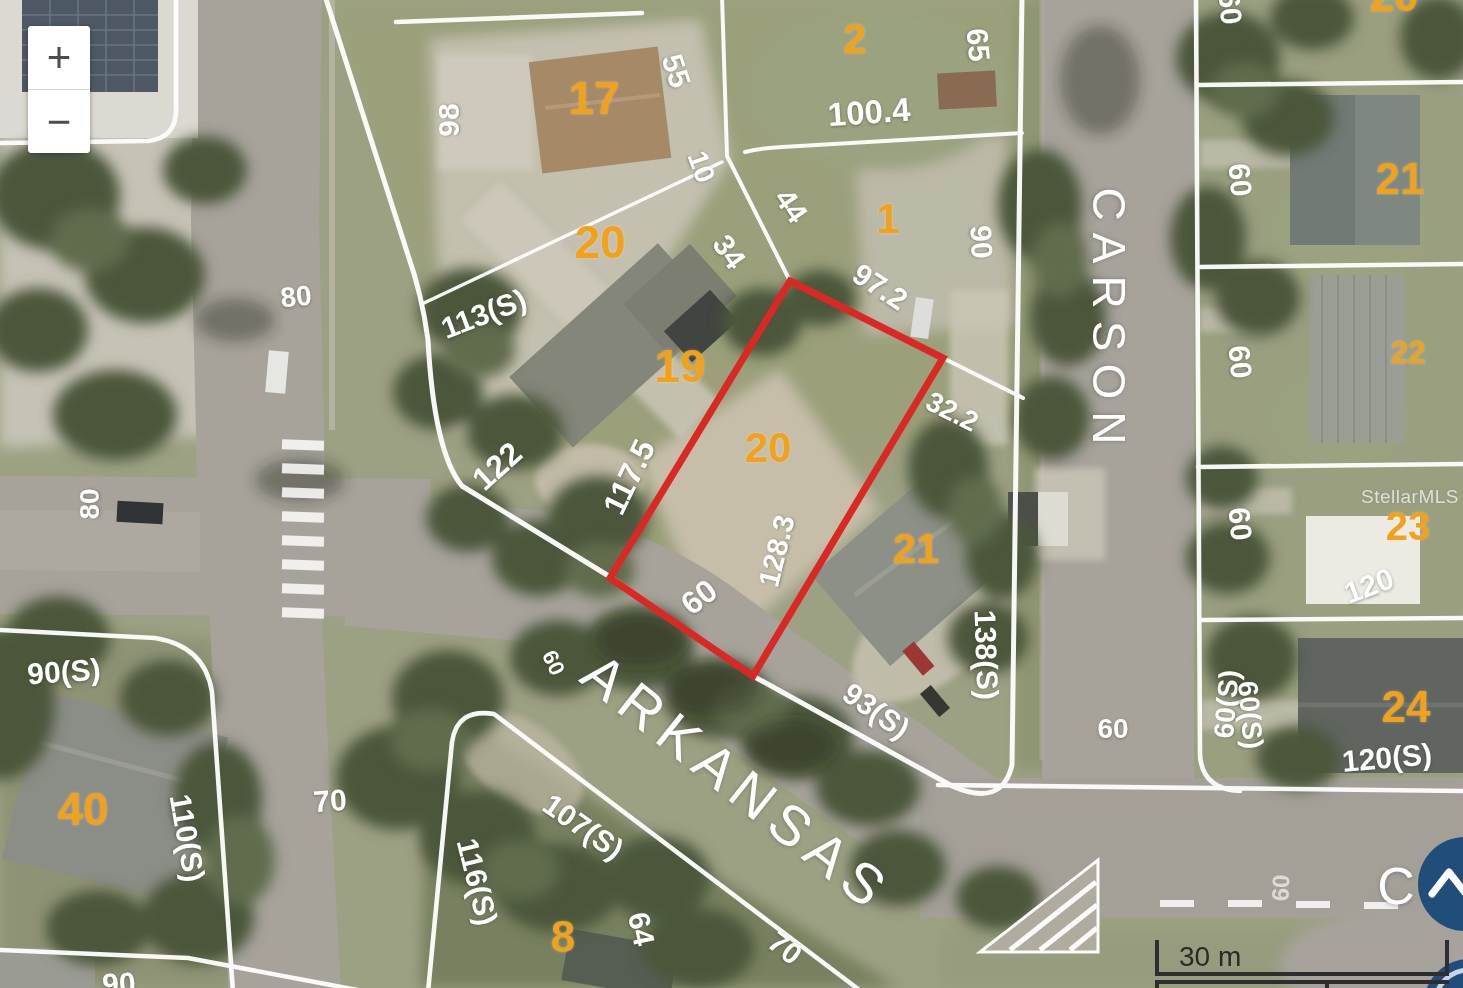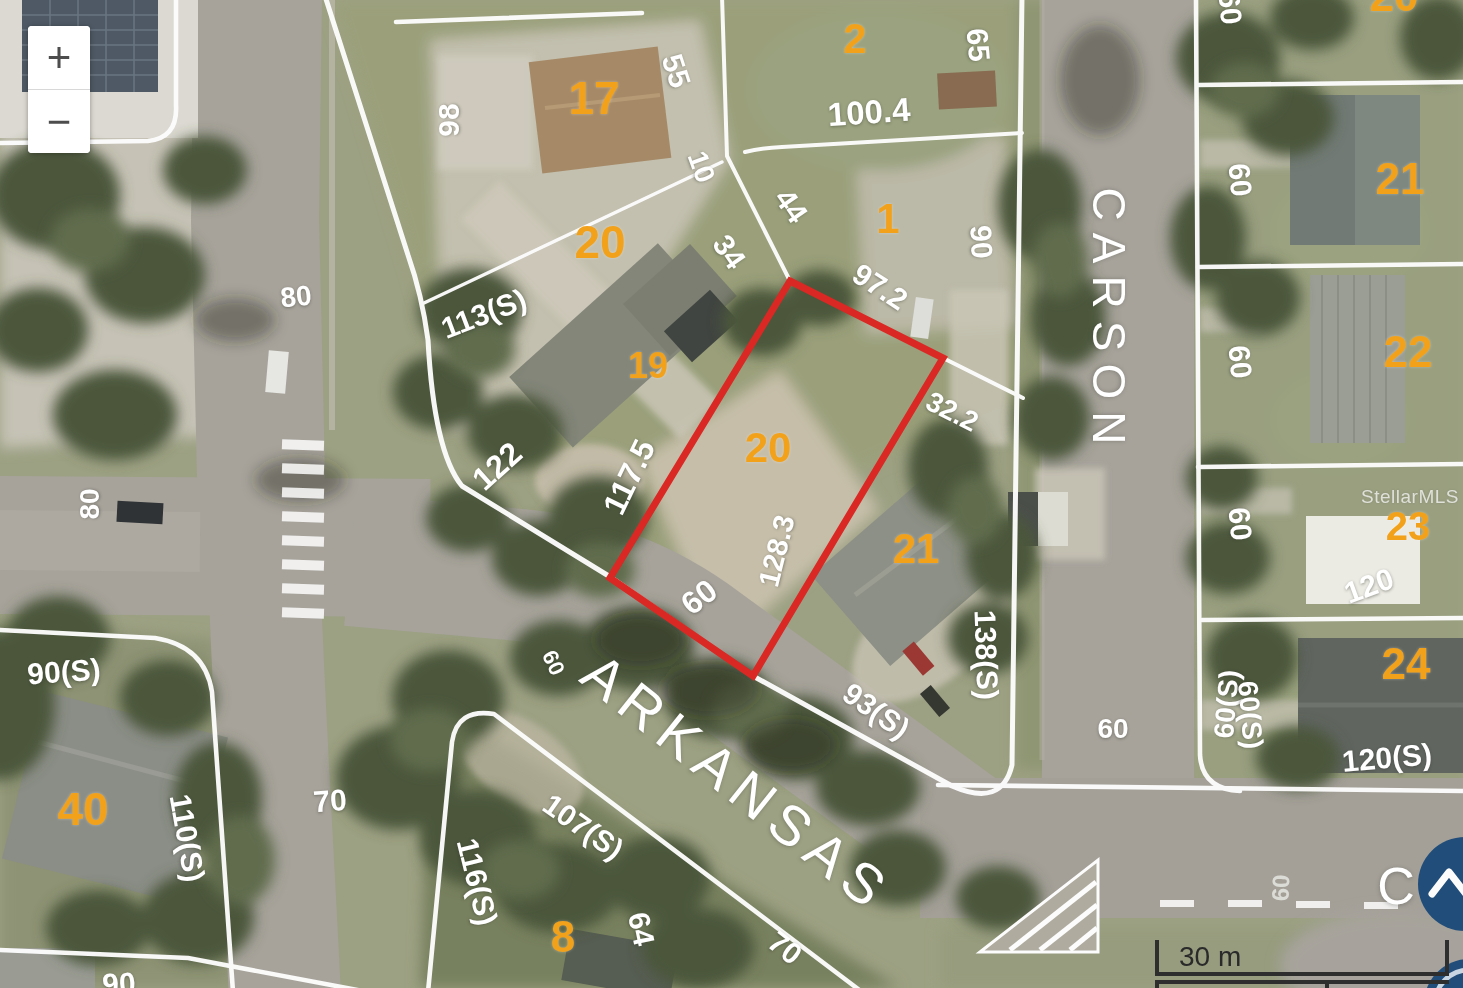--- a/index.html
+++ b/index.html
@@ -269,30 +269,30 @@
   </g>
   <g style="cursor:pointer">
     <circle cx="1469" cy="1004" r="45" fill="#1c4d7e"></circle>
     <circle cx="1469" cy="1004" r="34" fill="none" stroke="#e8f0f8" stroke-width="5" opacity=".85"></circle>
   </g>
 </svg>
 
 <div id="labels">
     <div class="lbl lots" style="left: 594px; top: 98px; font-size: 46px; transform: translate(-50%, -50%) rotate(0deg);">17</div>
     <div class="lbl lots" style="left: 600px; top: 242px; font-size: 46px; transform: translate(-50%, -50%) rotate(0deg);">20</div>
-    <div class="lbl lots" style="left: 648px; top: 366px; font-size: 36px; transform: translate(-50%, -50%) rotate(0deg);">19</div>
+    <div class="lbl lots" style="left: 680px; top: 366px; font-size: 46px; transform: translate(-50%, -50%) rotate(0deg);">19</div>
     <div class="lbl lots" style="left: 768px; top: 448px; font-size: 42px; transform: translate(-50%, -50%) rotate(0deg);">20</div>
     <div class="lbl lots" style="left: 916px; top: 549px; font-size: 42px; transform: translate(-50%, -50%) rotate(0deg);">21</div>
     <div class="lbl lots" style="left: 855px; top: 39px; font-size: 42px; transform: translate(-50%, -50%) rotate(0deg);">2</div>
     <div class="lbl lots" style="left: 888px; top: 219px; font-size: 42px; transform: translate(-50%, -50%) rotate(0deg);">1</div>
     <div class="lbl lots" style="left: 1394px; top: -4px; font-size: 44px; transform: translate(-50%, -50%) rotate(0deg);">20</div>
     <div class="lbl lots" style="left: 1400px; top: 179px; font-size: 44px; transform: translate(-50%, -50%) rotate(0deg);">21</div>
-    <div class="lbl lots" style="left: 1408px; top: 352px; font-size: 44px; transform: translate(-50%, -50%) rotate(0deg);">22</div>
+    <div class="lbl lots" style="left: 1408px; top: 352px; font-size: 32px; transform: translate(-50%, -50%) rotate(0deg);">22</div>
     <div class="lbl lots" style="left: 1408px; top: 526px; font-size: 40px; transform: translate(-50%, -50%) rotate(0deg);">23</div>
-    <div class="lbl lots" style="left: 1406px; top: 664px; font-size: 44px; transform: translate(-50%, -50%) rotate(0deg);">24</div>
+    <div class="lbl lots" style="left: 1406px; top: 707px; font-size: 44px; transform: translate(-50%, -50%) rotate(0deg);">24</div>
     <div class="lbl lots" style="left: 83px; top: 809px; font-size: 46px; transform: translate(-50%, -50%) rotate(0deg);">40</div>
     <div class="lbl lots" style="left: 563px; top: 937px; font-size: 44px; transform: translate(-50%, -50%) rotate(0deg);">8</div>
     <div class="lbl dims" style="left: 449px; top: 120px; font-size: 30px; transform: translate(-50%, -50%) rotate(-90deg);">98</div>
     <div class="lbl dims" style="left: 676px; top: 71px; font-size: 30px; transform: translate(-50%, -50%) rotate(72deg);">55</div>
     <div class="lbl dims" style="left: 701px; top: 167px; font-size: 28px; transform: translate(-50%, -50%) rotate(70deg);">10</div>
     <div class="lbl dims" style="left: 791px; top: 206px; font-size: 30px; transform: translate(-50%, -50%) rotate(55deg);">44</div>
     <div class="lbl dims" style="left: 729px; top: 252px; font-size: 30px; transform: translate(-50%, -50%) rotate(55deg);">34</div>
     <div class="lbl dims" style="left: 869px; top: 112px; font-size: 33px; transform: translate(-50%, -50%) rotate(-4deg);">100.4</div>
     <div class="lbl dims" style="left: 978px; top: 45px; font-size: 30px; transform: translate(-50%, -50%) rotate(85deg);">65</div>
     <div class="lbl dims" style="left: 981px; top: 242px; font-size: 30px; transform: translate(-50%, -50%) rotate(87deg);">90</div>

